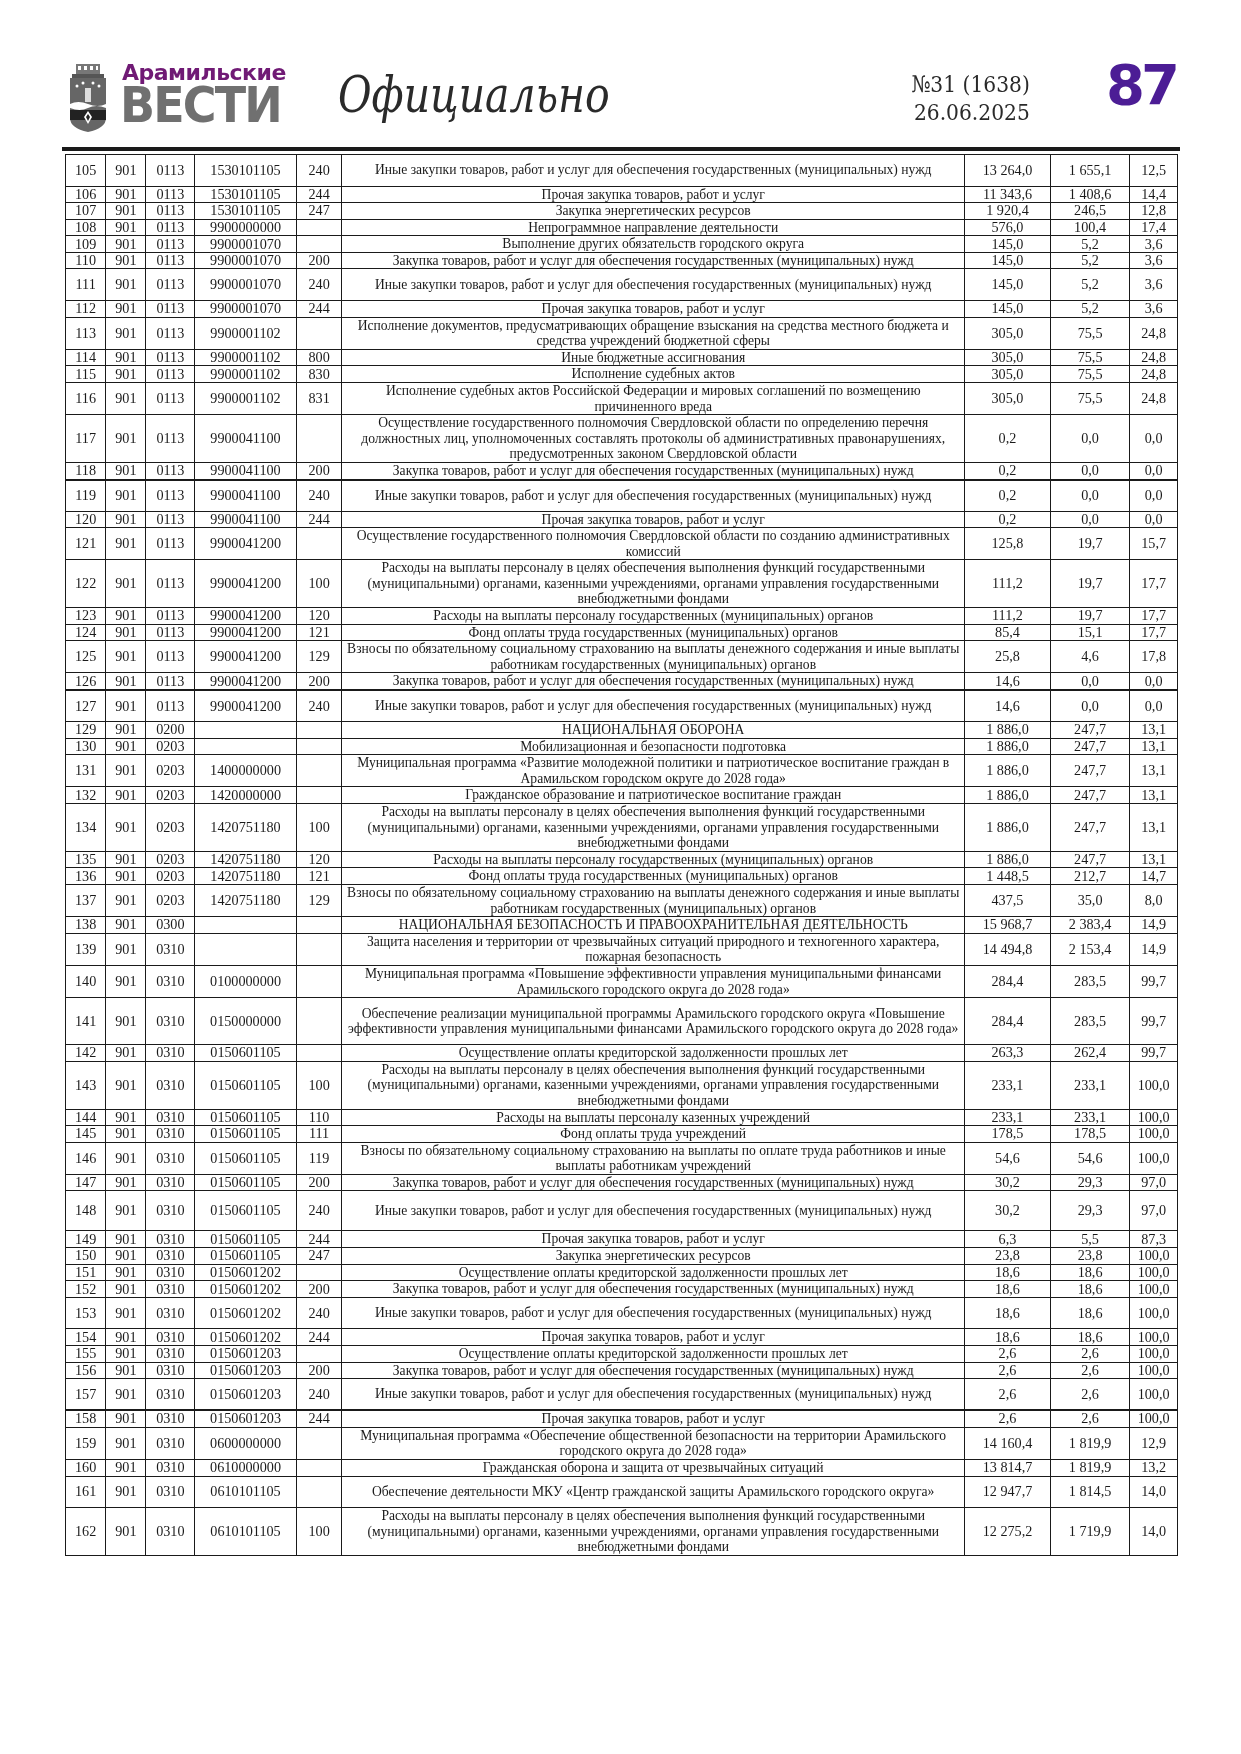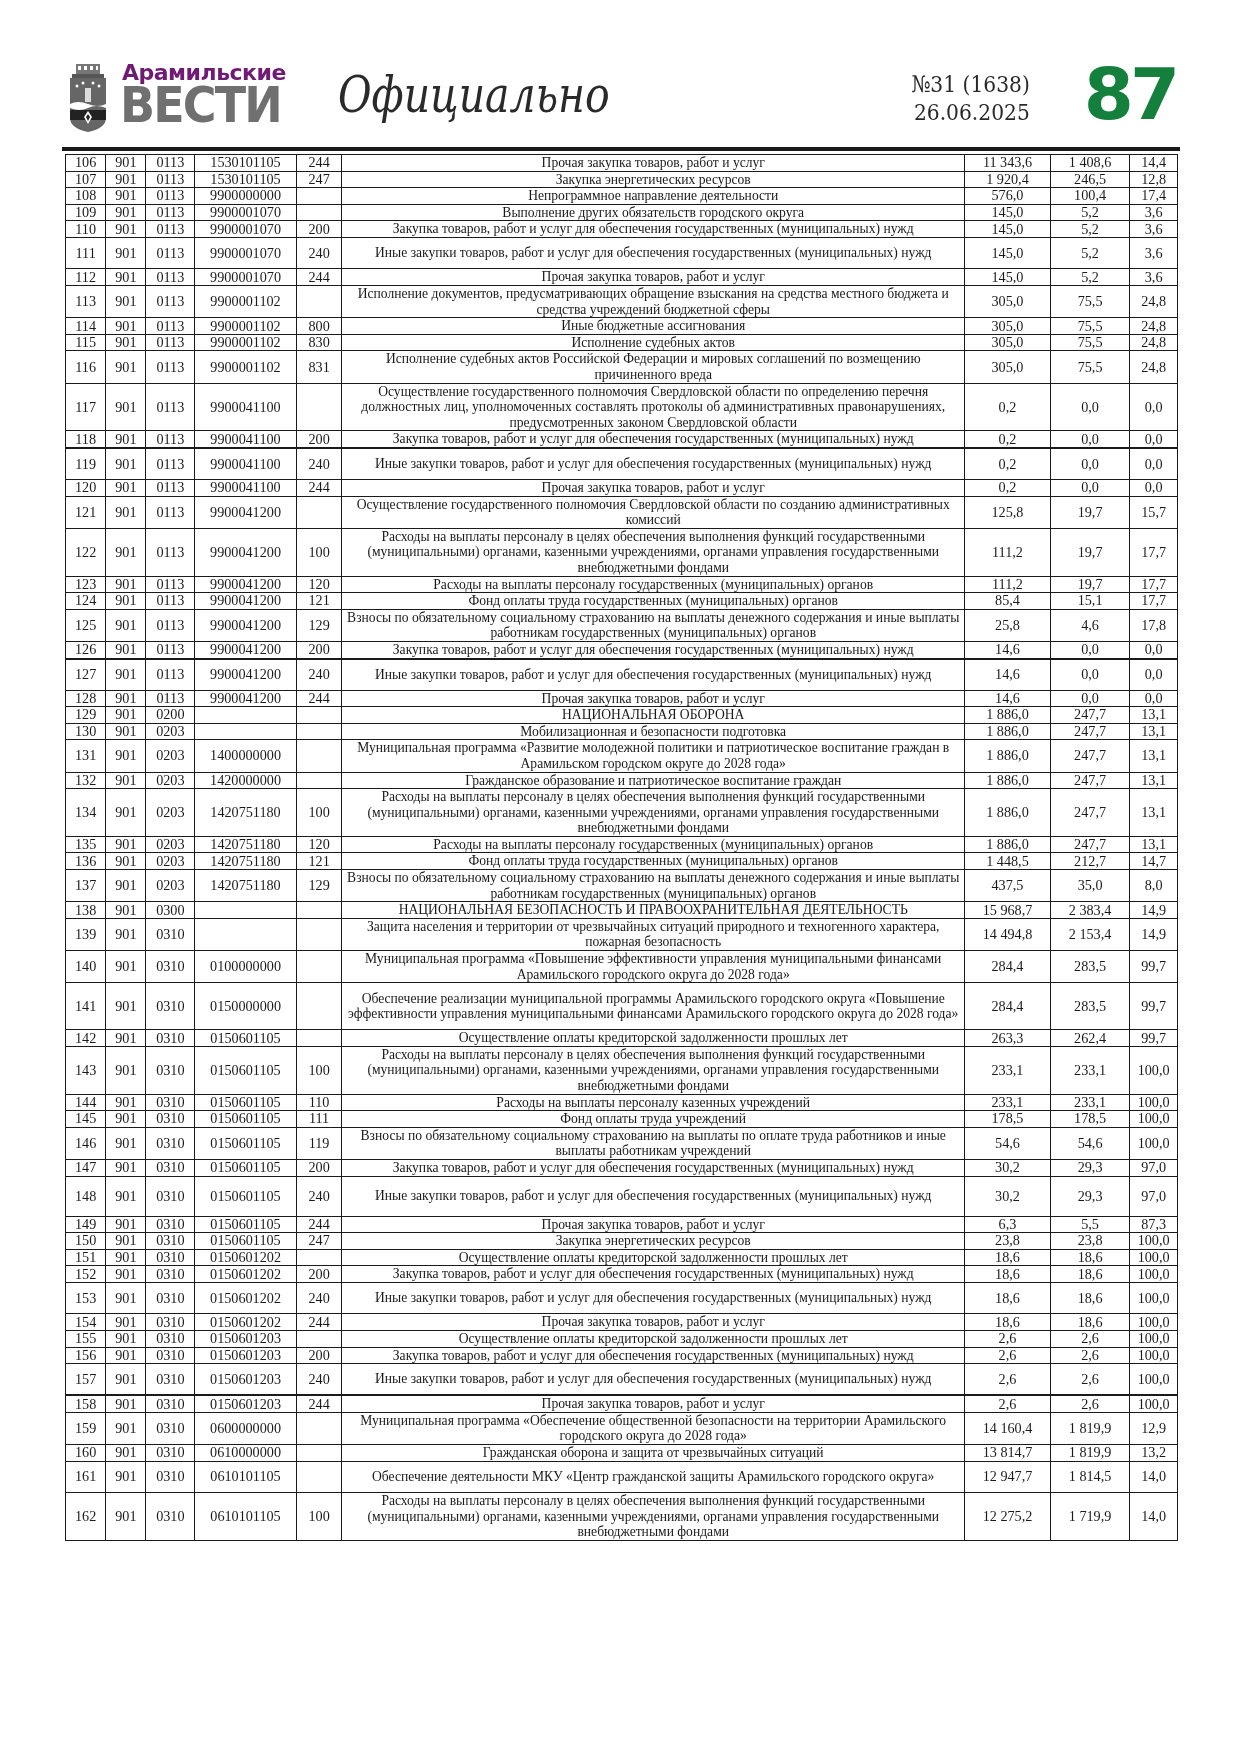--- a/index.html
+++ b/index.html
@@ -4,21 +4,21 @@
 <style>
   html, body { margin: 0; padding: 0; background: #ffffff; }
   body { width: 1241px; height: 1754px; position: relative; overflow: hidden; font-family: "Liberation Serif", serif; color: #1a1a1a; }
   .header { position: absolute; left: 62px; top: 58px; width: 1118px; height: 90px; }
   .logo { position: absolute; left: 0; top: 0; width: 225px; height: 80px; }
   .crest { position: absolute; left: 6px; top: 6px; width: 40px; height: 70px; }
   .brand-top { position: absolute; left: 60px; top: 2px; font-family: "DejaVu Sans", sans-serif; font-size: 22px; font-weight: bold; color: #701a75; letter-spacing: -0.5px; }
   .brand-main { position: absolute; left: 58px; top: 22px; font-family: "DejaVu Sans", sans-serif; font-size: 50px; font-weight: bold; color: #707070; letter-spacing: -2px; line-height: 1; transform: scaleX(0.92); transform-origin: left top; }
   .section-title { position: absolute; left: 276px; top: 8px; font-family: "DejaVu Serif", serif; font-style: italic; font-size: 50px; color: #2a2a2a; transform: scaleX(0.82); transform-origin: left top; }
   .issue { position: absolute; right: 150px; top: 12px; text-align: right; font-family: "DejaVu Serif", serif; font-size: 23px; line-height: 28px; color: #2a2a2a; transform: scaleX(0.88); transform-origin: right top; }
-  .page-num { position: absolute; right: 4px; top: -6px; font-family: "DejaVu Sans", sans-serif; font-size: 72px; font-weight: bold; color: #15803d; letter-spacing: -4px; }
+  .page-num { position: absolute; right: 4px; top: -6px; font-family: "DejaVu Sans", sans-serif; font-size: 56px; font-weight: bold; color: #4c1d95; letter-spacing: -4px; }
   .rule { position: absolute; left: 62px; top: 147px; width: 1118px; height: 4px; background: #1a1a1a; }
   table.budget { position: absolute; left: 65px; top: 154px; width: 1113px; border-collapse: collapse; table-layout: fixed; font-size: 14.2px; line-height: 15px; }
   table.budget td { border: 1px solid #1a1a1a; padding: 0 2px; vertical-align: middle; text-align: center; overflow: hidden; }
   table.budget td.desc { font-size: 13.6px; line-height: 15.6px; padding: 0 3px; }
   table.budget td.num { font-size: 14.2px; }
   table.budget tr.thick td { border-top: 2px solid #1a1a1a; }
 </style>
 </head>
 <body>
 
@@ -60,20 +60,31 @@
       <col style="width:38px">
       <col style="width:46px">
       <col style="width:96px">
       <col style="width:43px">
     <col style="width:588px">
       <col style="width:81px">
       <col style="width:75px">
       <col style="width:45px">
   </colgroup>
   <tbody id="rows">
+      <tr style="height: 31.5px;">
+        <td>105</td>
+        <td>901</td>
+        <td>0113</td>
+        <td>1530101105</td>
+        <td>240</td>
+        <td class="desc">Иные закупки товаров, работ и услуг для обеспечения государственных (муниципальных) нужд</td>
+        <td class="num">13 264,0</td>
+        <td class="num">1 655,1</td>
+        <td class="num">12,5</td>
+      </tr>
       <tr style="height: 15.6px;">
         <td>106</td>
         <td>901</td>
         <td>0113</td>
         <td>1530101105</td>
         <td>244</td>
         <td class="desc">Прочая закупка товаров, работ и услуг</td>
         <td class="num">11 343,6</td>
         <td class="num">1 408,6</td>
         <td class="num">14,4</td>
@@ -298,31 +309,20 @@
         <td class="num">0,0</td>
         <td class="num">0,0</td>
       </tr>
       <tr class="thick" style="height: 31.5px;">
         <td>127</td>
         <td>901</td>
         <td>0113</td>
         <td>9900041200</td>
         <td>240</td>
         <td class="desc">Иные закупки товаров, работ и услуг для обеспечения государственных (муниципальных) нужд</td>
-        <td class="num">14,6</td>
-        <td class="num">0,0</td>
-        <td class="num">0,0</td>
-      </tr>
-      <tr style="height: 15.6px;">
-        <td>128</td>
-        <td>901</td>
-        <td>0113</td>
-        <td>9900041200</td>
-        <td>244</td>
-        <td class="desc">Прочая закупка товаров, работ и услуг</td>
         <td class="num">14,6</td>
         <td class="num">0,0</td>
         <td class="num">0,0</td>
       </tr>
       <tr style="height: 15.6px;">
         <td>129</td>
         <td>901</td>
         <td>0200</td>
         <td></td>
         <td></td>

